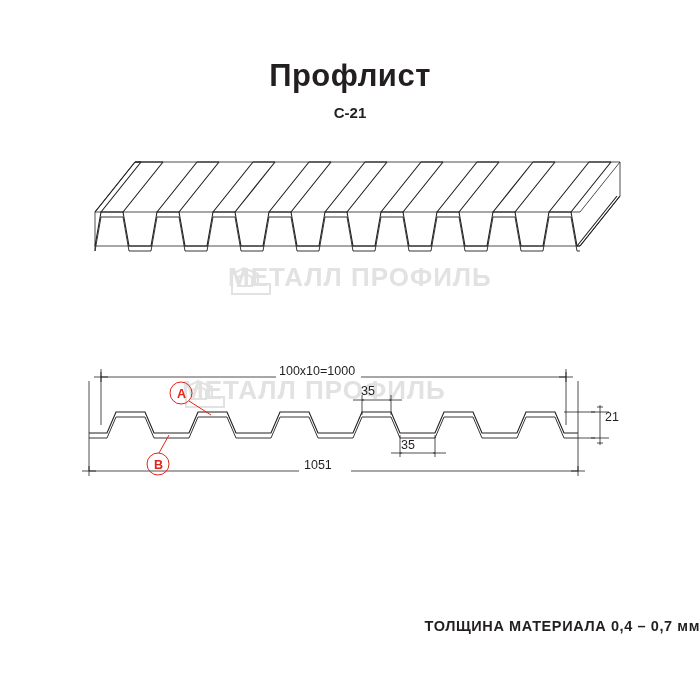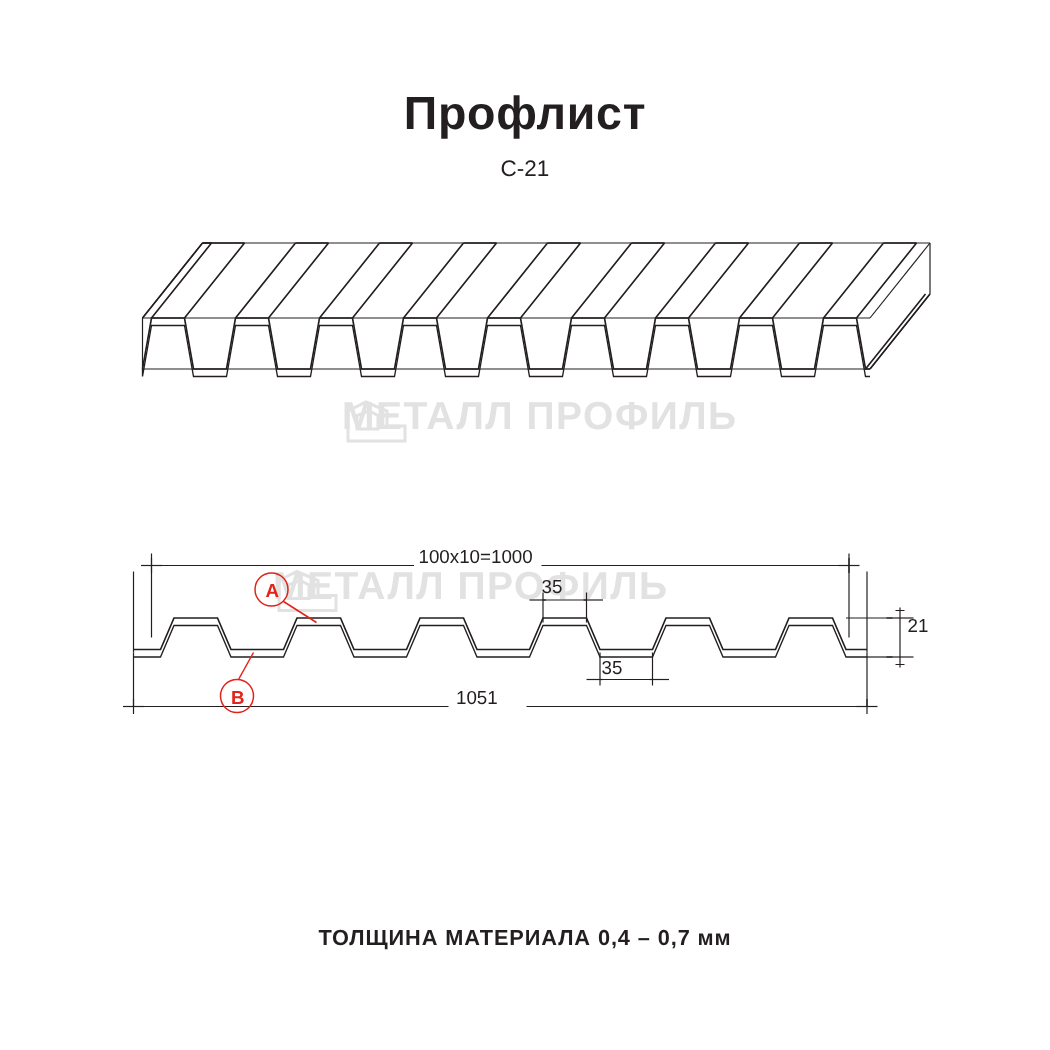--- a/index.html
+++ b/index.html
@@ -31,21 +31,21 @@
     letter-spacing: 0.5px;
     color: #231f20;
   }
   .subtitle {
     position: absolute;
     top: 104px;
     left: 0;
     width: 700px;
     text-align: center;
     font-size: 15px;
-    font-weight: normal;
+    font-weight: bold;
     color: #231f20;
   }
   .iso-wrap {
     position: absolute;
     top: 150px;
     left: 75px;
     width: 550px;
     height: 160px;
   }
   .draw-wrap {
@@ -53,21 +53,21 @@
     top: 345px;
     left: 61px;
     width: 560px;
     height: 150px;
   }
   .footer {
     position: absolute;
     top: 618px;
     left: 0;
     width: 700px;
-    text-align: center;
+    text-align: right;
     font-size: 14.5px;
     font-weight: bold;
     letter-spacing: 0.6px;
     color: #231f20;
   }
   .wm {
     position: absolute;
     pointer-events: none;
     color: #e2e2e2;
     font-size: 26px;

